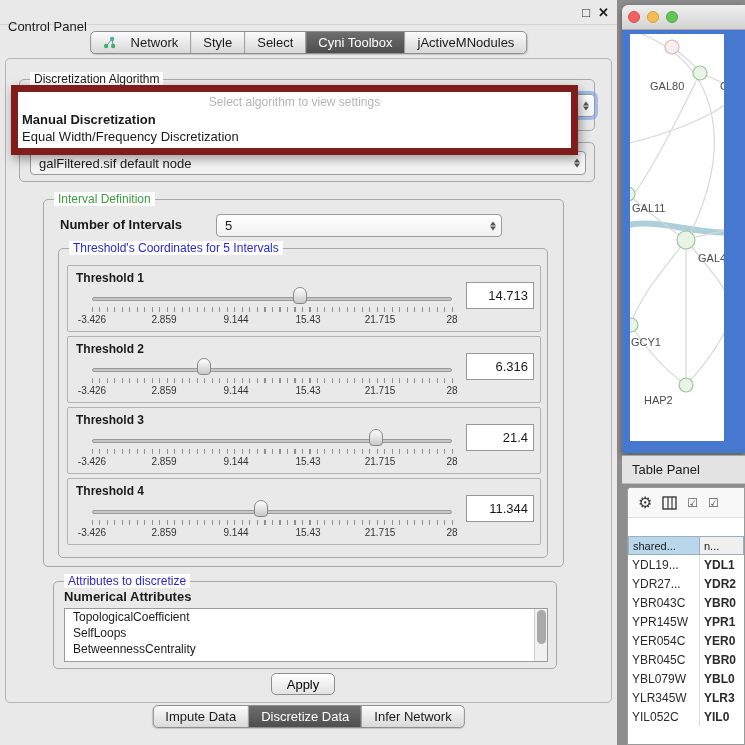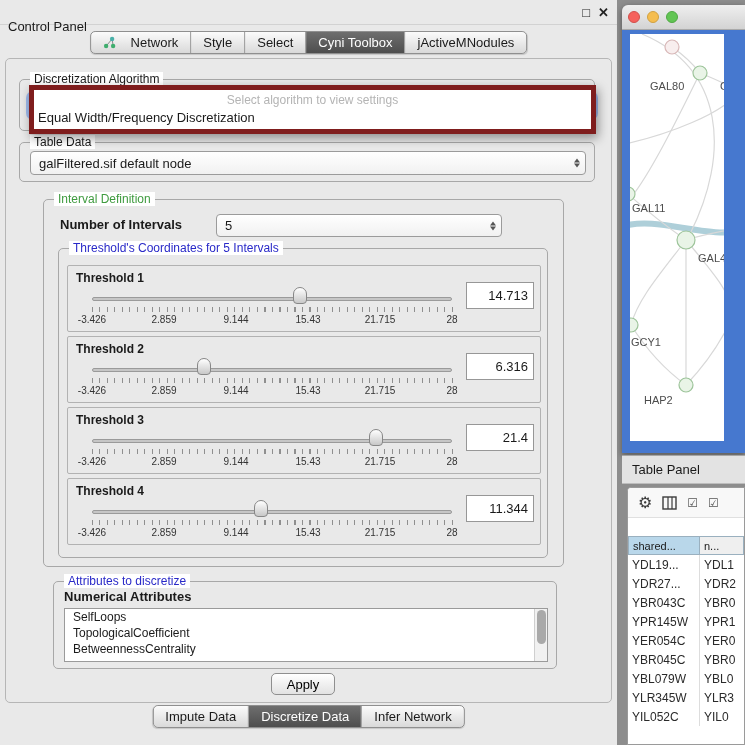--- a/index.html
+++ b/index.html
@@ -41,22 +41,22 @@
   .arrows { position:absolute; right:5px; top:50%; transform:translateY(-50%);
             display:flex; flex-direction:column; gap:1px; align-items:center; }
   .arrows .up   { width:0; height:0; border-left:3.5px solid transparent; border-right:3.5px solid transparent; border-bottom:4.5px solid #555; }
   .arrows .down { width:0; height:0; border-left:3.5px solid transparent; border-right:3.5px solid transparent; border-top:4.5px solid #555; }
 
   .disc-group { left:13px; top:20px; width:576px; height:52px; }
   .hidden-combo { left:23px; top:35px; width:566px; height:23px; z-index:5;
                   box-shadow:0 0 0 3px rgba(100,150,240,.55); }
 
   .popup { position:absolute; left:5px; top:26px; width:567px; background:#fff;
-           border:5px solid #7f1d1d; box-shadow:2px 4px 10px rgba(0,0,0,.4);
-           z-index:50; font-size:13px; padding-bottom:3px;margin-left:18px; }
+           border:7px solid #7f1d1d; box-shadow:2px 4px 10px rgba(0,0,0,.4);
+           z-index:50; font-size:13px; padding-bottom:3px; }
   .popup .ph   { text-align:center; color:#b4b4b4; font-size:12px; padding:3px 0 2px; }
   .popup .item { padding:1px 4px; line-height:15px; }
   .popup .item.bold { font-weight:bold; }
 
   .td-group { left:13px; top:83px; width:576px; height:40px; }
   .td-combo { left:10px; top:8px; width:556px; height:24px; }
 
   .id-group { left:37px; top:140px; width:521px; height:368px; }
   .ni-label { position:absolute; left:16px; top:17px; font-size:13px; font-weight:bold; }
   .ni-combo { left:172px; top:14px; width:286px; height:23px; }
@@ -124,21 +124,21 @@
   .t-toolbar .gear { font-size:16px; color:#3c3c3c; }
   .t-toolbar .chk  { font-size:12px; color:#555; }
   .thead { position:absolute; left:0; top:48px; width:100%; height:19px; display:flex; font-size:11px; }
   .thcell { border:1px solid #9ab0bf; display:flex; align-items:center; padding-left:4px; overflow:hidden; white-space:nowrap; }
   .thcell.c0 { width:72px; background:#b9d7ea; }
   .thcell.c1 { flex:1; background:#efefef; border-left:none; }
   .ttable-body { position:absolute; left:0; top:67px; width:100%; }
   .trow { display:flex; height:19px; font-size:12px; color:#2a2a2a; }
   .tcell { display:flex; align-items:center; padding-left:4px; overflow:hidden; white-space:nowrap; }
   .tcell.c0 { width:72px; border-right:1px solid #ddd; }
-  .tcell.c1 { flex:1; }
+  .tcell.c1 { flex:1;font-weight:bold; }
 </style>
 </head>
 <body>
 
 <div class="control-panel">
   <div class="cp-titlebar">
     <span class="cp-title">Control Panel</span>
     <span class="win-btns">
       <span>□</span>
       <span class="close">✕</span>
@@ -177,20 +177,21 @@
     </div>
     <div class="combo hidden-combo">
       <span class="arrows">
           <i class="up"></i>
           <i class="down"></i>
         </span>
     </div>
 
     <div class="popup">
       <div class="ph">Select algorithm to view settings</div>
+      <div class="item bold">Manual Discretization</div>
       <div class="item">Equal Width/Frequency Discretization</div>
     </div>
 
     <div class="groupbox td-group">
       <span class="gtitle">Table Data</span>
       <div class="combo td-combo">
         <span>galFiltered.sif default node</span>
         <span class="arrows">
             <i class="up"></i>
             <i class="down"></i>
@@ -273,22 +274,22 @@
           <div class="svalue">11.344</div>
         </div>
       </div>
     </div>
 
     <div class="groupbox attr-group">
       <span class="gtitle blue">Attributes to discretize</span>
       <span class="attr-title">Numerical Attributes</span>
       <div class="listbox">
         <div class="items">
+            <div>TopologicalCoefficient</div>
             <div>SelfLoops</div>
-            <div>TopologicalCoefficient</div>
             <div>BetweennessCentrality</div>
           </div>
         <div class="vsb">
             <div class="vthumb"></div>
           </div>
       </div>
     </div>
 
     <button class="apply-btn">Apply</button>
   </div>

